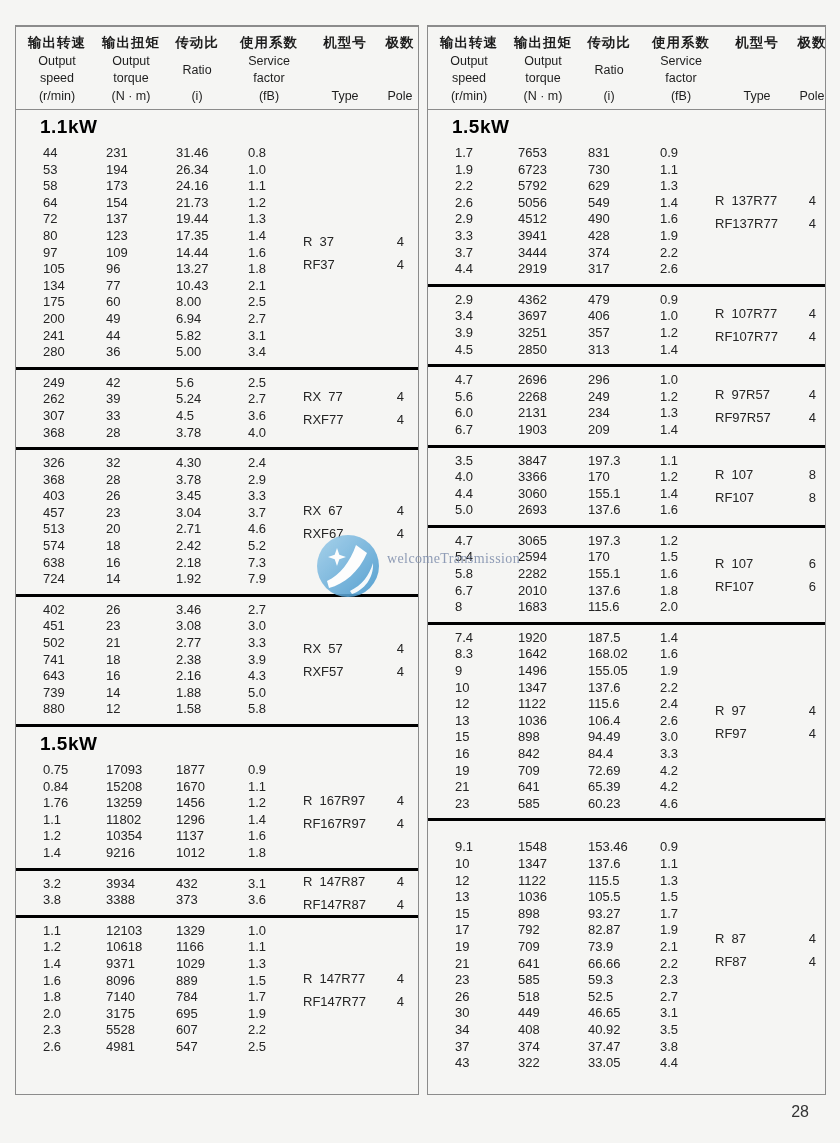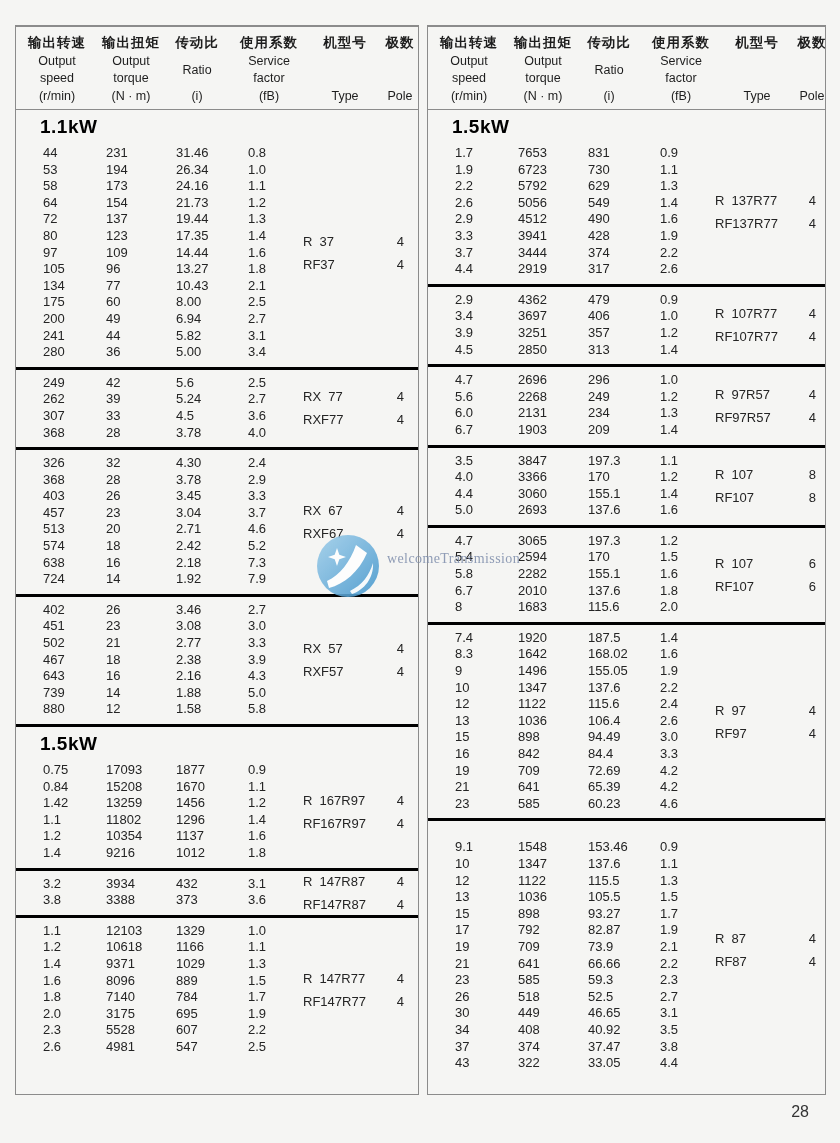--- a/index.html
+++ b/index.html
@@ -281,21 +281,21 @@
           <div class="cell c2">3.08</div>
           <div class="cell c3">3.0</div>
         </div>
         <div class="row">
           <div class="cell c0">502</div>
           <div class="cell c1">21</div>
           <div class="cell c2">2.77</div>
           <div class="cell c3">3.3</div>
         </div>
         <div class="row">
-          <div class="cell c0">467</div>
+          <div class="cell c0">741</div>
           <div class="cell c1">18</div>
           <div class="cell c2">2.38</div>
           <div class="cell c3">3.9</div>
         </div>
         <div class="row">
           <div class="cell c0">643</div>
           <div class="cell c1">16</div>
           <div class="cell c2">2.16</div>
           <div class="cell c3">4.3</div>
         </div>
@@ -330,21 +330,21 @@
           <div class="cell c2">1877</div>
           <div class="cell c3">0.9</div>
         </div>
         <div class="row">
           <div class="cell c0">0.84</div>
           <div class="cell c1">15208</div>
           <div class="cell c2">1670</div>
           <div class="cell c3">1.1</div>
         </div>
         <div class="row">
-          <div class="cell c0">1.42</div>
+          <div class="cell c0">1.76</div>
           <div class="cell c1">13259</div>
           <div class="cell c2">1456</div>
           <div class="cell c3">1.2</div>
         </div>
         <div class="row">
           <div class="cell c0">1.1</div>
           <div class="cell c1">11802</div>
           <div class="cell c2">1296</div>
           <div class="cell c3">1.4</div>
         </div>

